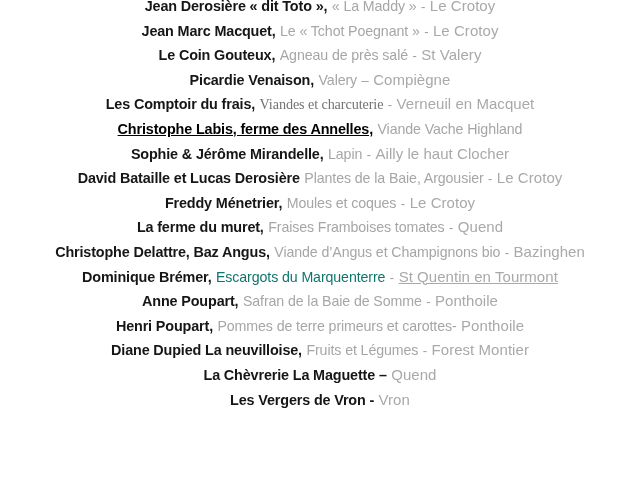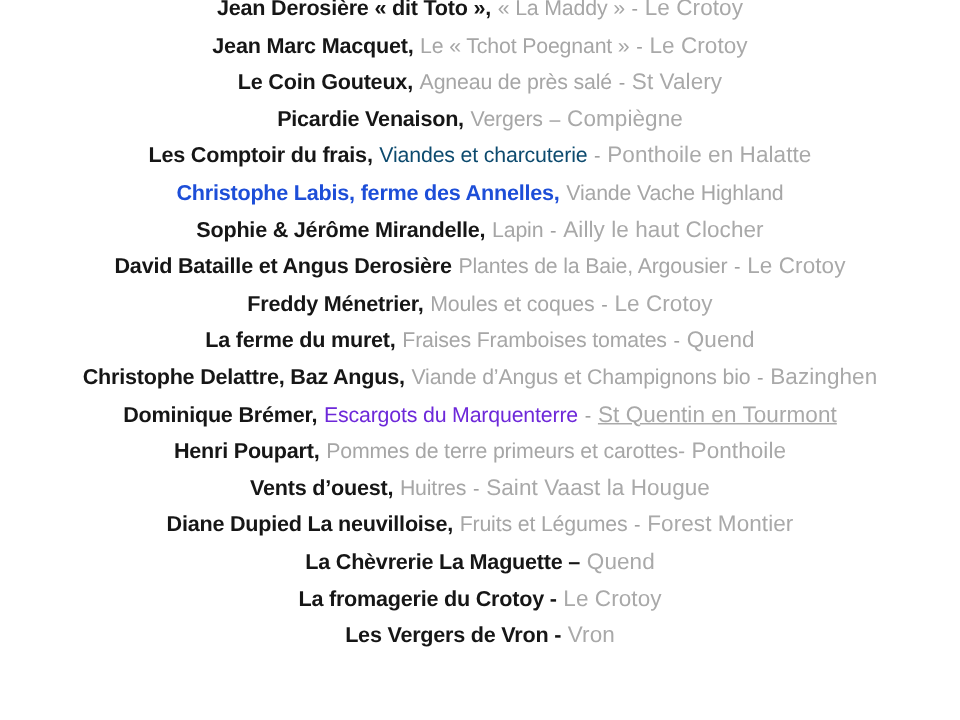--- a/index.html
+++ b/index.html
@@ -66,29 +66,28 @@
   }
 </style>
 </head>
 <body style="background: rgb(255, 255, 255);">
 
 <div id="slide" style="background: rgb(255, 255, 255);">
   <ul id="list">
       <li class="row"><span class="name" style="color: rgb(22, 22, 22);">Jean Derosière « dit Toto »,</span> <span class="product" style="color: rgb(166, 166, 166);">« La Maddy »</span> <span class="sep">-</span> <span class="place" style="color: rgb(169, 169, 169);">Le Crotoy</span></li>
       <li class="row"><span class="name" style="color: rgb(22, 22, 22);">Jean Marc Macquet,</span> <span class="product" style="color: rgb(166, 166, 166);">Le « Tchot Poegnant »</span> <span class="sep">-</span> <span class="place" style="color: rgb(169, 169, 169);">Le Crotoy</span></li>
       <li class="row"><span class="name" style="color: rgb(22, 22, 22);">Le Coin Gouteux,</span> <span class="product" style="color: rgb(166, 166, 166);">Agneau de près salé</span> <span class="sep">-</span> <span class="place" style="color: rgb(169, 169, 169);">St Valery</span></li>
-      <li class="row"><span class="name" style="color: rgb(22, 22, 22);">Picardie Venaison,</span> <span class="product" style="color: rgb(166, 166, 166);">Vergers</span> <span class="sep">–</span> <span class="place" style="color: rgb(169, 169, 169); margin-top: 16px;">Compiègne</span></li>
-      <li class="row"><span class="name" style="color: rgb(22, 22, 22);">Les Comptoir du frais,</span> <span class="product" style="color: #0c4a6e;">Viandes et charcuterie</span> <span class="sep">-</span> <span class="place" style="color: rgb(169, 169, 169);">Ponthoile en Halatte</span></li>
-      <li class="row"><span class="name" style="color: #1d4ed8;">Christophe Labis, ferme des Annelles,</span> <span class="product" style="color: rgb(166, 166, 166);">Viande Vache Highland</span></li>
+      <li class="row"><span class="name" style="color: rgb(22, 22, 22);">Picardie Venaison,</span> <span class="product" style="color: rgb(166, 166, 166);">Valery</span> <span class="sep">–</span> <span class="place" style="color: rgb(169, 169, 169); margin-top: 16px;">Compiègne</span></li>
+      <li class="row"><span class="name" style="color: rgb(22, 22, 22);">Les Comptoir du frais,</span> <span class="product" style="color: #737373; font-family: Liberation Serif, serif;">Viandes et charcuterie</span> <span class="sep">-</span> <span class="place" style="color: rgb(169, 169, 169);">Verneuil en Macquet</span></li>
+      <li class="row"><span class="name" style="color: #000000; text-decoration: underline;">Christophe Labis, ferme des Annelles,</span> <span class="product" style="color: rgb(166, 166, 166);">Viande Vache Highland</span></li>
       <li class="row"><span class="name" style="color: rgb(22, 22, 22);">Sophie &amp; Jérôme Mirandelle,</span> <span class="product" style="color: rgb(166, 166, 166);">Lapin</span> <span class="sep">-</span> <span class="place" style="color: rgb(169, 169, 169);">Ailly le haut Clocher</span></li>
-      <li class="row"><span class="name" style="color: rgb(22, 22, 22);">David Bataille et Angus Derosière</span> <span class="product" style="color: rgb(166, 166, 166);">Plantes de la Baie, Argousier</span> <span class="sep">-</span> <span class="place" style="color: rgb(169, 169, 169);">Le Crotoy</span></li>
+      <li class="row"><span class="name" style="color: rgb(22, 22, 22);">David Bataille et Lucas Derosière</span> <span class="product" style="color: rgb(166, 166, 166);">Plantes de la Baie, Argousier</span> <span class="sep">-</span> <span class="place" style="color: rgb(169, 169, 169);">Le Crotoy</span></li>
       <li class="row"><span class="name" style="color: rgb(22, 22, 22);">Freddy Ménetrier,</span> <span class="product" style="color: rgb(166, 166, 166);">Moules et coques</span> <span class="sep">-</span> <span class="place" style="color: rgb(169, 169, 169);">Le Crotoy</span></li>
       <li class="row"><span class="name" style="color: rgb(22, 22, 22);">La ferme du muret,</span> <span class="product" style="color: rgb(166, 166, 166);">Fraises Framboises tomates</span> <span class="sep">-</span> <span class="place" style="color: rgb(169, 169, 169);">Quend</span></li>
       <li class="row"><span class="name" style="color: rgb(22, 22, 22);">Christophe Delattre, Baz Angus,</span> <span class="product" style="color: rgb(166, 166, 166);">Viande d’Angus et Champignons bio</span> <span class="sep">-</span> <span class="place" style="color: rgb(169, 169, 169);">Bazinghen</span></li>
-      <li class="row"><span class="name" style="color: rgb(22, 22, 22);">Dominique Brémer,</span> <span class="product" style="color: #6d28d9;">Escargots du Marquenterre</span> <span class="sep">-</span> <span class="place" style="color: rgb(169, 169, 169); text-decoration: underline;">St Quentin en Tourmont</span></li>
+      <li class="row"><span class="name" style="color: rgb(22, 22, 22);">Dominique Brémer,</span> <span class="product" style="color: #0f766e;">Escargots du Marquenterre</span> <span class="sep">-</span> <span class="place" style="color: rgb(169, 169, 169); text-decoration: underline;">St Quentin en Tourmont</span></li>
+      <li class="row"><span class="name" style="color: rgb(22, 22, 22);">Anne Poupart,</span> <span class="product" style="color: rgb(166, 166, 166);">Safran de la Baie de Somme</span> <span class="sep">-</span> <span class="place" style="color: rgb(169, 169, 169);">Ponthoile</span></li>
       <li class="row"><span class="name" style="color: rgb(22, 22, 22);">Henri Poupart,</span> <span class="product" style="color: rgb(166, 166, 166);">Pommes de terre primeurs et carottes-</span> <span class="place" style="color: rgb(169, 169, 169);">Ponthoile</span></li>
-      <li class="row"><span class="name" style="color: rgb(22, 22, 22);">Vents d’ouest,</span> <span class="product" style="color: rgb(166, 166, 166);">Huitres</span> <span class="sep">-</span> <span class="place" style="color: rgb(169, 169, 169);">Saint Vaast la Hougue</span></li>
       <li class="row"><span class="name" style="color: rgb(22, 22, 22);">Diane Dupied La neuvilloise,</span> <span class="product" style="color: rgb(166, 166, 166);">Fruits et Légumes</span> <span class="sep">-</span> <span class="place" style="color: rgb(169, 169, 169);">Forest Montier</span></li>
       <li class="row"><span class="name" style="color: rgb(22, 22, 22);">La Chèvrerie La Maguette –</span> <span class="place" style="color: rgb(169, 169, 169);">Quend</span></li>
-      <li class="row"><span class="name" style="color: rgb(22, 22, 22);">La fromagerie du Crotoy -</span> <span class="place" style="color: rgb(169, 169, 169);">Le Crotoy</span></li>
       <li class="row"><span class="name" style="color: rgb(22, 22, 22);">Les Vergers de Vron -</span> <span class="place" style="color: rgb(169, 169, 169);">Vron</span></li>
     </ul>
 </div>
 
 </body></html>

